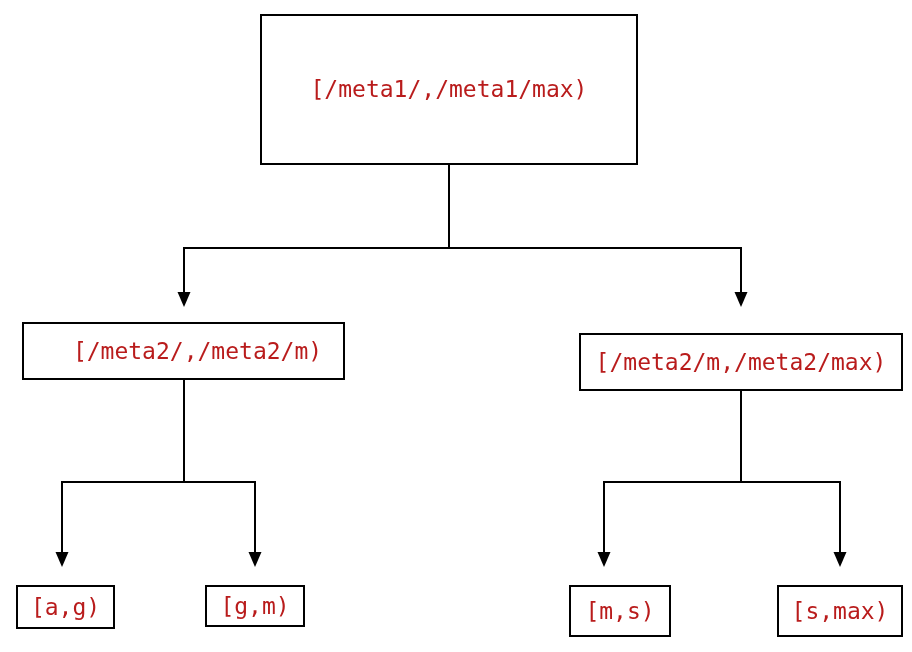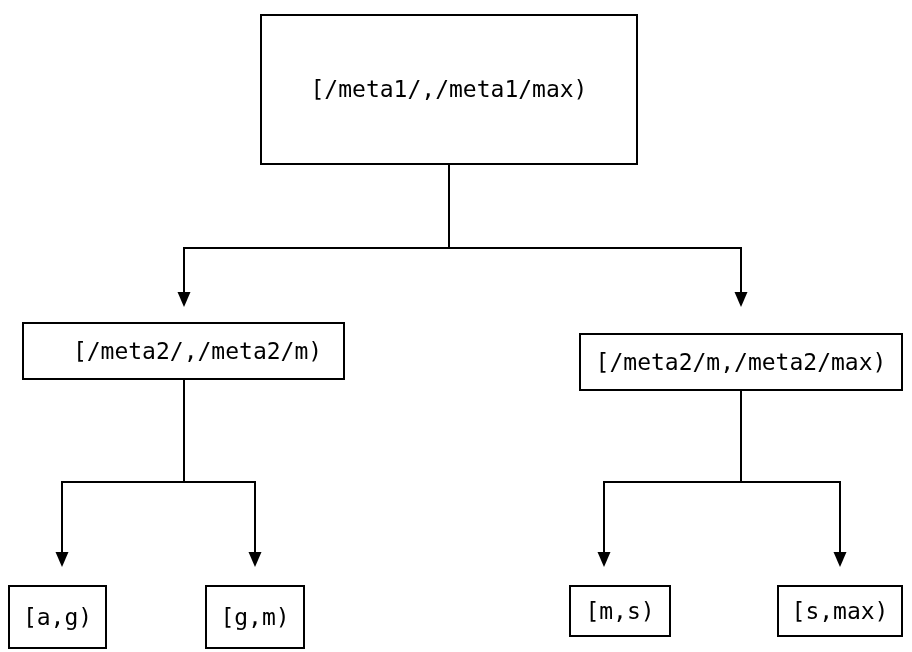--- a/index.html
+++ b/index.html
@@ -6,21 +6,21 @@
     margin: 0;
     padding: 0;
     background: #ffffff;
   }
   .canvas {
     position: relative;
     width: 912px;
     height: 652px;
     background: #ffffff;
     font-family: "DejaVu Sans Mono", "Liberation Mono", monospace;
-    color: #000000;
+    color: #b91c1c;
     overflow: hidden;
   }
   .connectors {
     position: absolute;
     left: 0;
     top: 0;
     width: 912px;
     height: 652px;
   }
   .connectors path {
@@ -40,22 +40,22 @@
     display: flex;
     align-items: center;
     justify-content: center;
     font-size: 23px;
     line-height: 1;
     white-space: nowrap;
   }
   .node-root  { left: 260px; top: 14px;  width: 378px; height: 151px; }
   .node-left  { left: 22px;  top: 322px; width: 323px; height: 58px; padding-left: 28px; }
   .node-right { left: 579px; top: 333px; width: 324px; height: 58px; }
-  .leaf-ag    { left: 8px;   top: 585px; width: 99px;  height: 64px; }
-  .leaf-gm    { left: 205px; top: 585px; width: 100px; height: 64px; }
+  .leaf-ag    { left: 16px;   top: 585px; width: 99px;  height: 44px; }
+  .leaf-gm    { left: 205px; top: 585px; width: 100px; height: 42px; }
   .leaf-ms    { left: 569px; top: 585px; width: 102px; height: 52px; }
   .leaf-smax  { left: 777px; top: 585px; width: 126px; height: 52px; }
 </style>
 </head>
 <body>
 
 <div class="canvas">
 
   <svg class="connectors" viewBox="0 0 912 652" xmlns="http://www.w3.org/2000/svg">
 

